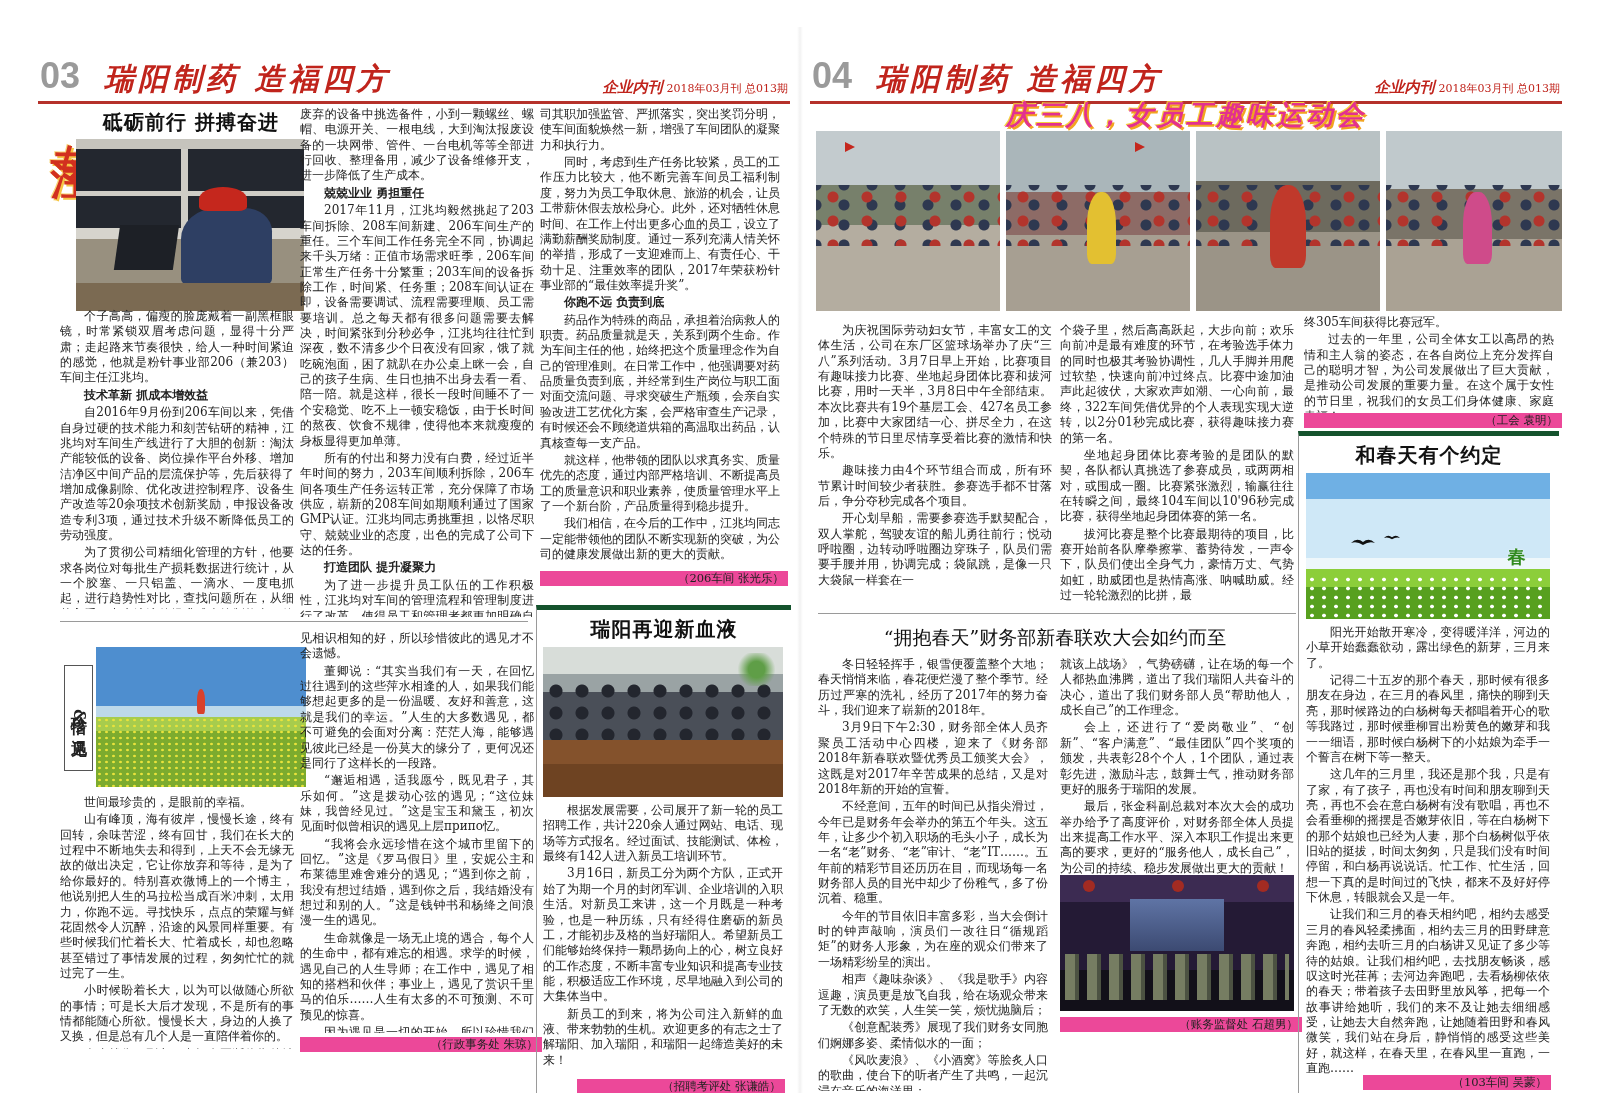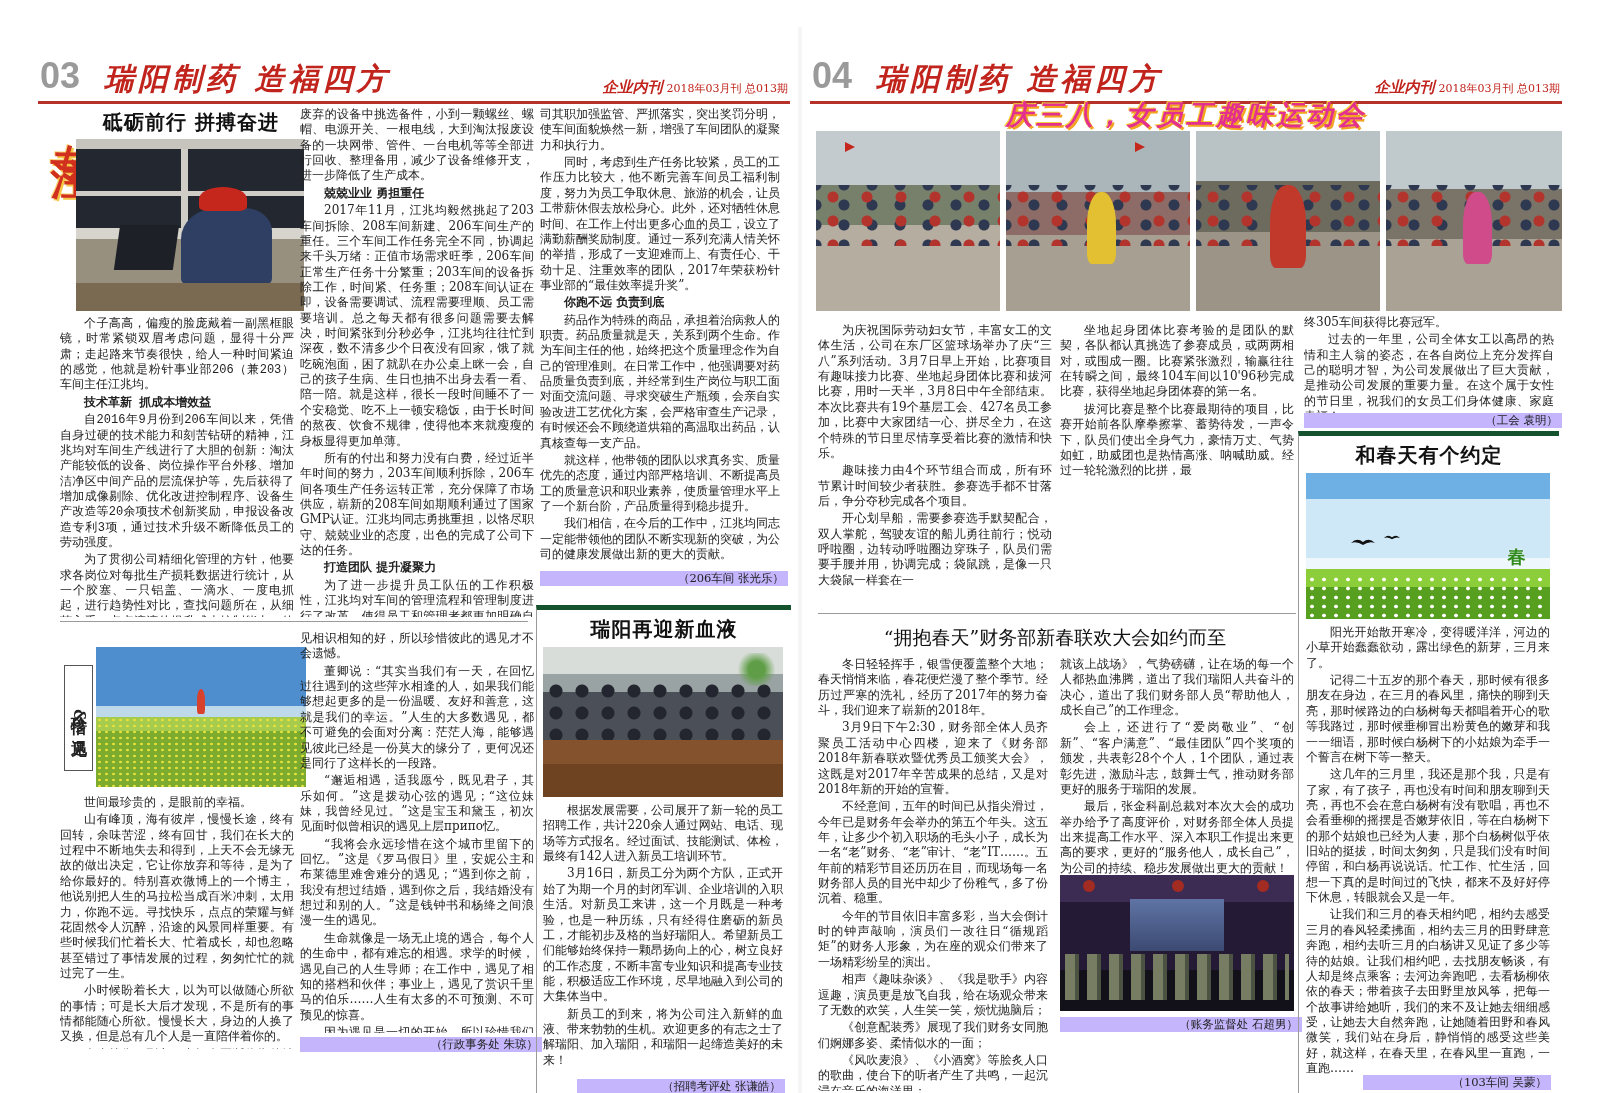--- a/index.html
+++ b/index.html
@@ -12,21 +12,21 @@
   .mast .no{position:absolute;left:2px;top:2px;font:bold 36px "Liberation Sans",sans-serif;color:#9a9a9a;}
   .mast .slogan{position:absolute;left:66px;top:6px;font-style:italic;font-weight:bold;font-size:30px;color:#c0241c;letter-spacing:4px;}
   .mast .iss{position:absolute;right:2px;bottom:4px;color:#c0241c;font-size:11px;}
   .mast .iss b{font-style:italic;font-size:15px;margin-right:4px;}
   
   .col{position:absolute;text-align:justify;font-size:12px;line-height:1.28;overflow:hidden;}
   .col p{margin:0 0 2px;text-indent:2em;}
   .col p.cont{text-indent:0;}
   .sub{font-weight:bold;text-indent:2em;margin:2px 0;}
   .hl{position:absolute;font-weight:bold;font-size:20px;text-align:center;color:#111;letter-spacing:1px;}
-  .byline{position:absolute;font-size:11.5px;text-align:right;background:#c4b5fd;padding:0 4px;}
+  .byline{position:absolute;font-size:11.5px;text-align:right;background:#ec4899;padding:0 4px;}
   .rule{position:absolute;height:1px;background:#9a9a9a;}
   
   .vlabel{position:absolute;writing-mode:vertical-rl;font-weight:bold;font-size:40px;color:#d2301f;text-shadow:2px 2px 0 rgba(245,195,60,.95),-1px -1px 0 rgba(245,195,60,.7);letter-spacing:14px;}
   .vbox{position:absolute;border:1px solid #555;writing-mode:vertical-rl;font-size:16px;font-weight:bold;text-align:center;letter-spacing:3px;padding:4px 3px;color:#222;}
   
   .ph{position:absolute;overflow:hidden;background:#888;}
   .ph .shape{position:absolute;}
   .worker{background:linear-gradient(#c6c4bd 0 6%,#23272f 6% 52%,#d6d4cd 52% 58%,#98907f 58% 100%);}
   .worker .frame{left:46%;top:6%;width:3%;height:46%;background:#cfcdc6;}
   .worker .frame2{left:0;top:30%;width:100%;height:3%;background:#cfcdc6;}
@@ -80,21 +80,21 @@
 
     <div class="hl" style="left:40px;top:56px;width:226px;">砥砺前行  拼搏奋进</div>
     <div class="ph worker" style="left:38px;top:86px;width:228px;height:172px;">
       <div class="shape frame"></div>
       <div class="shape frame2"></div>
       <div class="shape body"></div>
       <div class="shape helmet"></div>
       <div class="shape laptop"></div>
       <div class="shape desk"></div>
     </div>
-    <div class="col" style="left:22px;top:264px;width:234px;height:300px;font-family:Liberation Mono, monospace;">
+    <div class="col" style="left:22px;top:256px;width:234px;height:300px;">
       <p>个子高高，偏瘦的脸庞戴着一副黑框眼镜，时常紧锁双眉考虑问题，显得十分严肃；走起路来节奏很快，给人一种时间紧迫的感觉，他就是粉针事业部206（兼203）车间主任江兆均。</p>
       <div class="sub">技术革新  抓成本增效益</div>
       <p>自2016年9月份到206车间以来，凭借自身过硬的技术能力和刻苦钻研的精神，江兆均对车间生产线进行了大胆的创新：淘汰产能较低的设备、岗位操作平台外移、增加洁净区中间产品的层流保护等，先后获得了增加成像剔除、优化改进控制程序、设备生产改造等20余项技术创新奖励，申报设备改造专利3项，通过技术升级不断降低员工的劳动强度。</p>
       <p>为了贯彻公司精细化管理的方针，他要求各岗位对每批生产损耗数据进行统计，从一个胶塞、一只铝盖、一滴水、一度电抓起，进行趋势性对比，查找问题所在，从细节入手，点点滴滴的提升成本控制能力。他还组织专人从公司拆除</p>
     </div>
     <div class="col" style="left:262px;top:54px;width:234px;height:510px;">
       <p class="cont">废弃的设备中挑选备件，小到一颗螺丝、螺帽、电源开关、一根电线，大到淘汰报废设备的一块网带、管件、一台电机等等全部进行回收、整理备用，减少了设备维修开支，进一步降低了生产成本。</p>
       <div class="sub">兢兢业业  勇担重任</div>
       <p>2017年11月，江兆均毅然挑起了203车间拆除、208车间新建、206车间生产的重任。三个车间工作任务完全不同，协调起来千头万绪：正值市场需求旺季，206车间正常生产任务十分繁重；203车间的设备拆除工作，时间紧、任务重；208车间认证在即，设备需要调试、流程需要理顺、员工需要培训。总之每天都有很多问题需要去解决，时间紧张到分秒必争，江兆均往往忙到深夜，数不清多少个日夜没有回家，饿了就吃碗泡面，困了就趴在办公桌上眯一会，自己的孩子生病、生日也抽不出身去看一看、陪一陪。就是这样，很长一段时间睡不了一个安稳觉、吃不上一顿安稳饭，由于长时间的熬夜、饮食不规律，使得他本来就瘦瘦的身板显得更加单薄。</p>
       <p>所有的付出和努力没有白费，经过近半年时间的努力，203车间顺利拆除，206车间各项生产任务运转正常，充分保障了市场供应，崭新的208车间如期顺利通过了国家GMP认证。江兆均同志勇挑重担，以恪尽职守、兢兢业业的态度，出色的完成了公司下达的任务。</p>
@@ -175,20 +175,21 @@
       <div class="shape crowd"></div>
       <div class="shape fig-y" style="background:#cf4b8a;"></div>
     </div>
 
     <div class="col" style="left:8px;top:270px;width:234px;height:288px;">
       <p>为庆祝国际劳动妇女节，丰富女工的文体生活，公司在东厂区篮球场举办了庆“三八”系列活动。3月7日早上开始，比赛项目有趣味接力比赛、坐地起身团体比赛和拔河比赛，用时一天半，3月8日中午全部结束。本次比赛共有19个基层工会、427名员工参加，比赛中大家团结一心、拼尽全力，在这个特殊的节日里尽情享受着比赛的激情和快乐。</p>
       <p>趣味接力由4个环节组合而成，所有环节累计时间较少者获胜。参赛选手都不甘落后，争分夺秒完成各个项目。</p>
       <p>开心划旱船，需要参赛选手默契配合，双人掌舵，驾驶友谊的船儿勇往前行；悦动呼啦圈，边转动呼啦圈边穿珠子，队员们需要手腰并用，协调完成；袋鼠跳，是像一只大袋鼠一样套在一</p>
     </div>
     <div class="col" style="left:250px;top:270px;width:234px;height:288px;">
+      <p class="cont">个袋子里，然后高高跃起，大步向前；欢乐向前冲是最有难度的环节，在考验选手体力的同时也极其考验协调性，几人手脚并用爬过软垫，快速向前冲过终点。比赛中途加油声此起彼伏，大家欢声如潮、一心向前，最终，322车间凭借优异的个人表现实现大逆转，以2分01秒完成比赛，获得趣味接力赛的第一名。</p>
       <p>坐地起身团体比赛考验的是团队的默契，各队都认真挑选了参赛成员，或两两相对，或围成一圈。比赛紧张激烈，输赢往往在转瞬之间，最终104车间以10'96秒完成比赛，获得坐地起身团体赛的第一名。</p>
       <p>拔河比赛是整个比赛最期待的项目，比赛开始前各队摩拳擦掌、蓄势待发，一声令下，队员们使出全身气力，豪情万丈、气势如虹，助威团也是热情高涨、呐喊助威。经过一轮轮激烈的比拼，最</p>
     </div>
     <div class="col" style="left:494px;top:262px;width:250px;height:98px;">
       <p class="cont">终305车间获得比赛冠军。</p>
       <p>过去的一年里，公司全体女工以高昂的热情和主人翁的姿态，在各自岗位上充分发挥自己的聪明才智，为公司发展做出了巨大贡献，是推动公司发展的重要力量。在这个属于女性的节日里，祝我们的女员工们身体健康、家庭幸福！</p>
     </div>
     <div class="byline" style="left:494px;top:360px;width:250px;">（工会  袁明）</div>
 
     <div class="rule" style="left:8px;top:560px;width:478px;"></div>
@@ -227,18 +228,18 @@
         <svg width="16" height="8" viewBox="0 0 24 12" style="left:32%;top:42%;">
             <path d="M0 6 Q6 0 12 5 Q18 0 24 6 Q18 4 12 8 Q6 4 0 6 Z" fill="#111"></path>
           </svg>
         <div class="shape fl"></div>
         <div class="chun">春</div>
       </div>
       <div class="col" style="position:relative;left:7px;top:6px;width:244px;height:470px;">
         <p>阳光开始散开寒冷，变得暖洋洋，河边的小草开始蠢蠢欲动，露出绿色的新芽，三月来了。</p>
         <p>记得二十五岁的那个春天，那时候有很多朋友在身边，在三月的春风里，痛快的聊到天亮，那时候路边的白杨树每天都唱着开心的歌等我路过，那时候垂柳冒出粉黄色的嫩芽和我一一细语，那时候白杨树下的小姑娘为牵手一个誓言在树下等一整天。</p>
         <p>这几年的三月里，我还是那个我，只是有了家，有了孩子，再也没有时间和朋友聊到天亮，再也不会在意白杨树有没有歌唱，再也不会看垂柳的摇摆是否嫩芽依旧，等在白杨树下的那个姑娘也已经为人妻，那个白杨树似乎依旧站的挺拔，时间太匆匆，只是我们没有时间停留，和白杨再说说话。忙工作、忙生活，回想一下真的是时间过的飞快，都来不及好好停下休息，转眼就会又是一年。</p>
-        <p>让我们和三月的春天相约吧，相约去感受三月的春风轻柔拂面，相约去三月的田野肆意奔跑，相约去听三月的白杨讲又见证了多少等待的姑娘。让我们相约吧，去找朋友畅谈，有人却是终点乘客；去河边奔跑吧，去看杨柳依依的春天；带着孩子去田野里放风筝，把每一个故事讲给她听，我们的来不及让她去细细感受，让她去大自然奔跑，让她随着田野和春风微笑，我们站在身后，静悄悄的感受这些美好，就这样，在春天里，在春风里一直跑，一直跑……</p>
+        <p>让我们和三月的春天相约吧，相约去感受三月的春风轻柔拂面，相约去三月的田野肆意奔跑，相约去听三月的白杨讲又见证了多少等待的姑娘。让我们相约吧，去找朋友畅谈，感叹这时光荏苒；去河边奔跑吧，去看杨柳依依的春天；带着孩子去田野里放风筝，把每一个故事讲给她听，我们的来不及让她去细细感受，让她去大自然奔跑，让她随着田野和春风微笑，我们站在身后，静悄悄的感受这些美好，就这样，在春天里，在春风里一直跑，一直跑……</p>
       </div>
       <div class="byline" style="right:8px;bottom:6px;left:auto;width:180px;">（103车间  吴蒙）</div>
     </div>
   </div>
 </div>
 
 </body></html>

